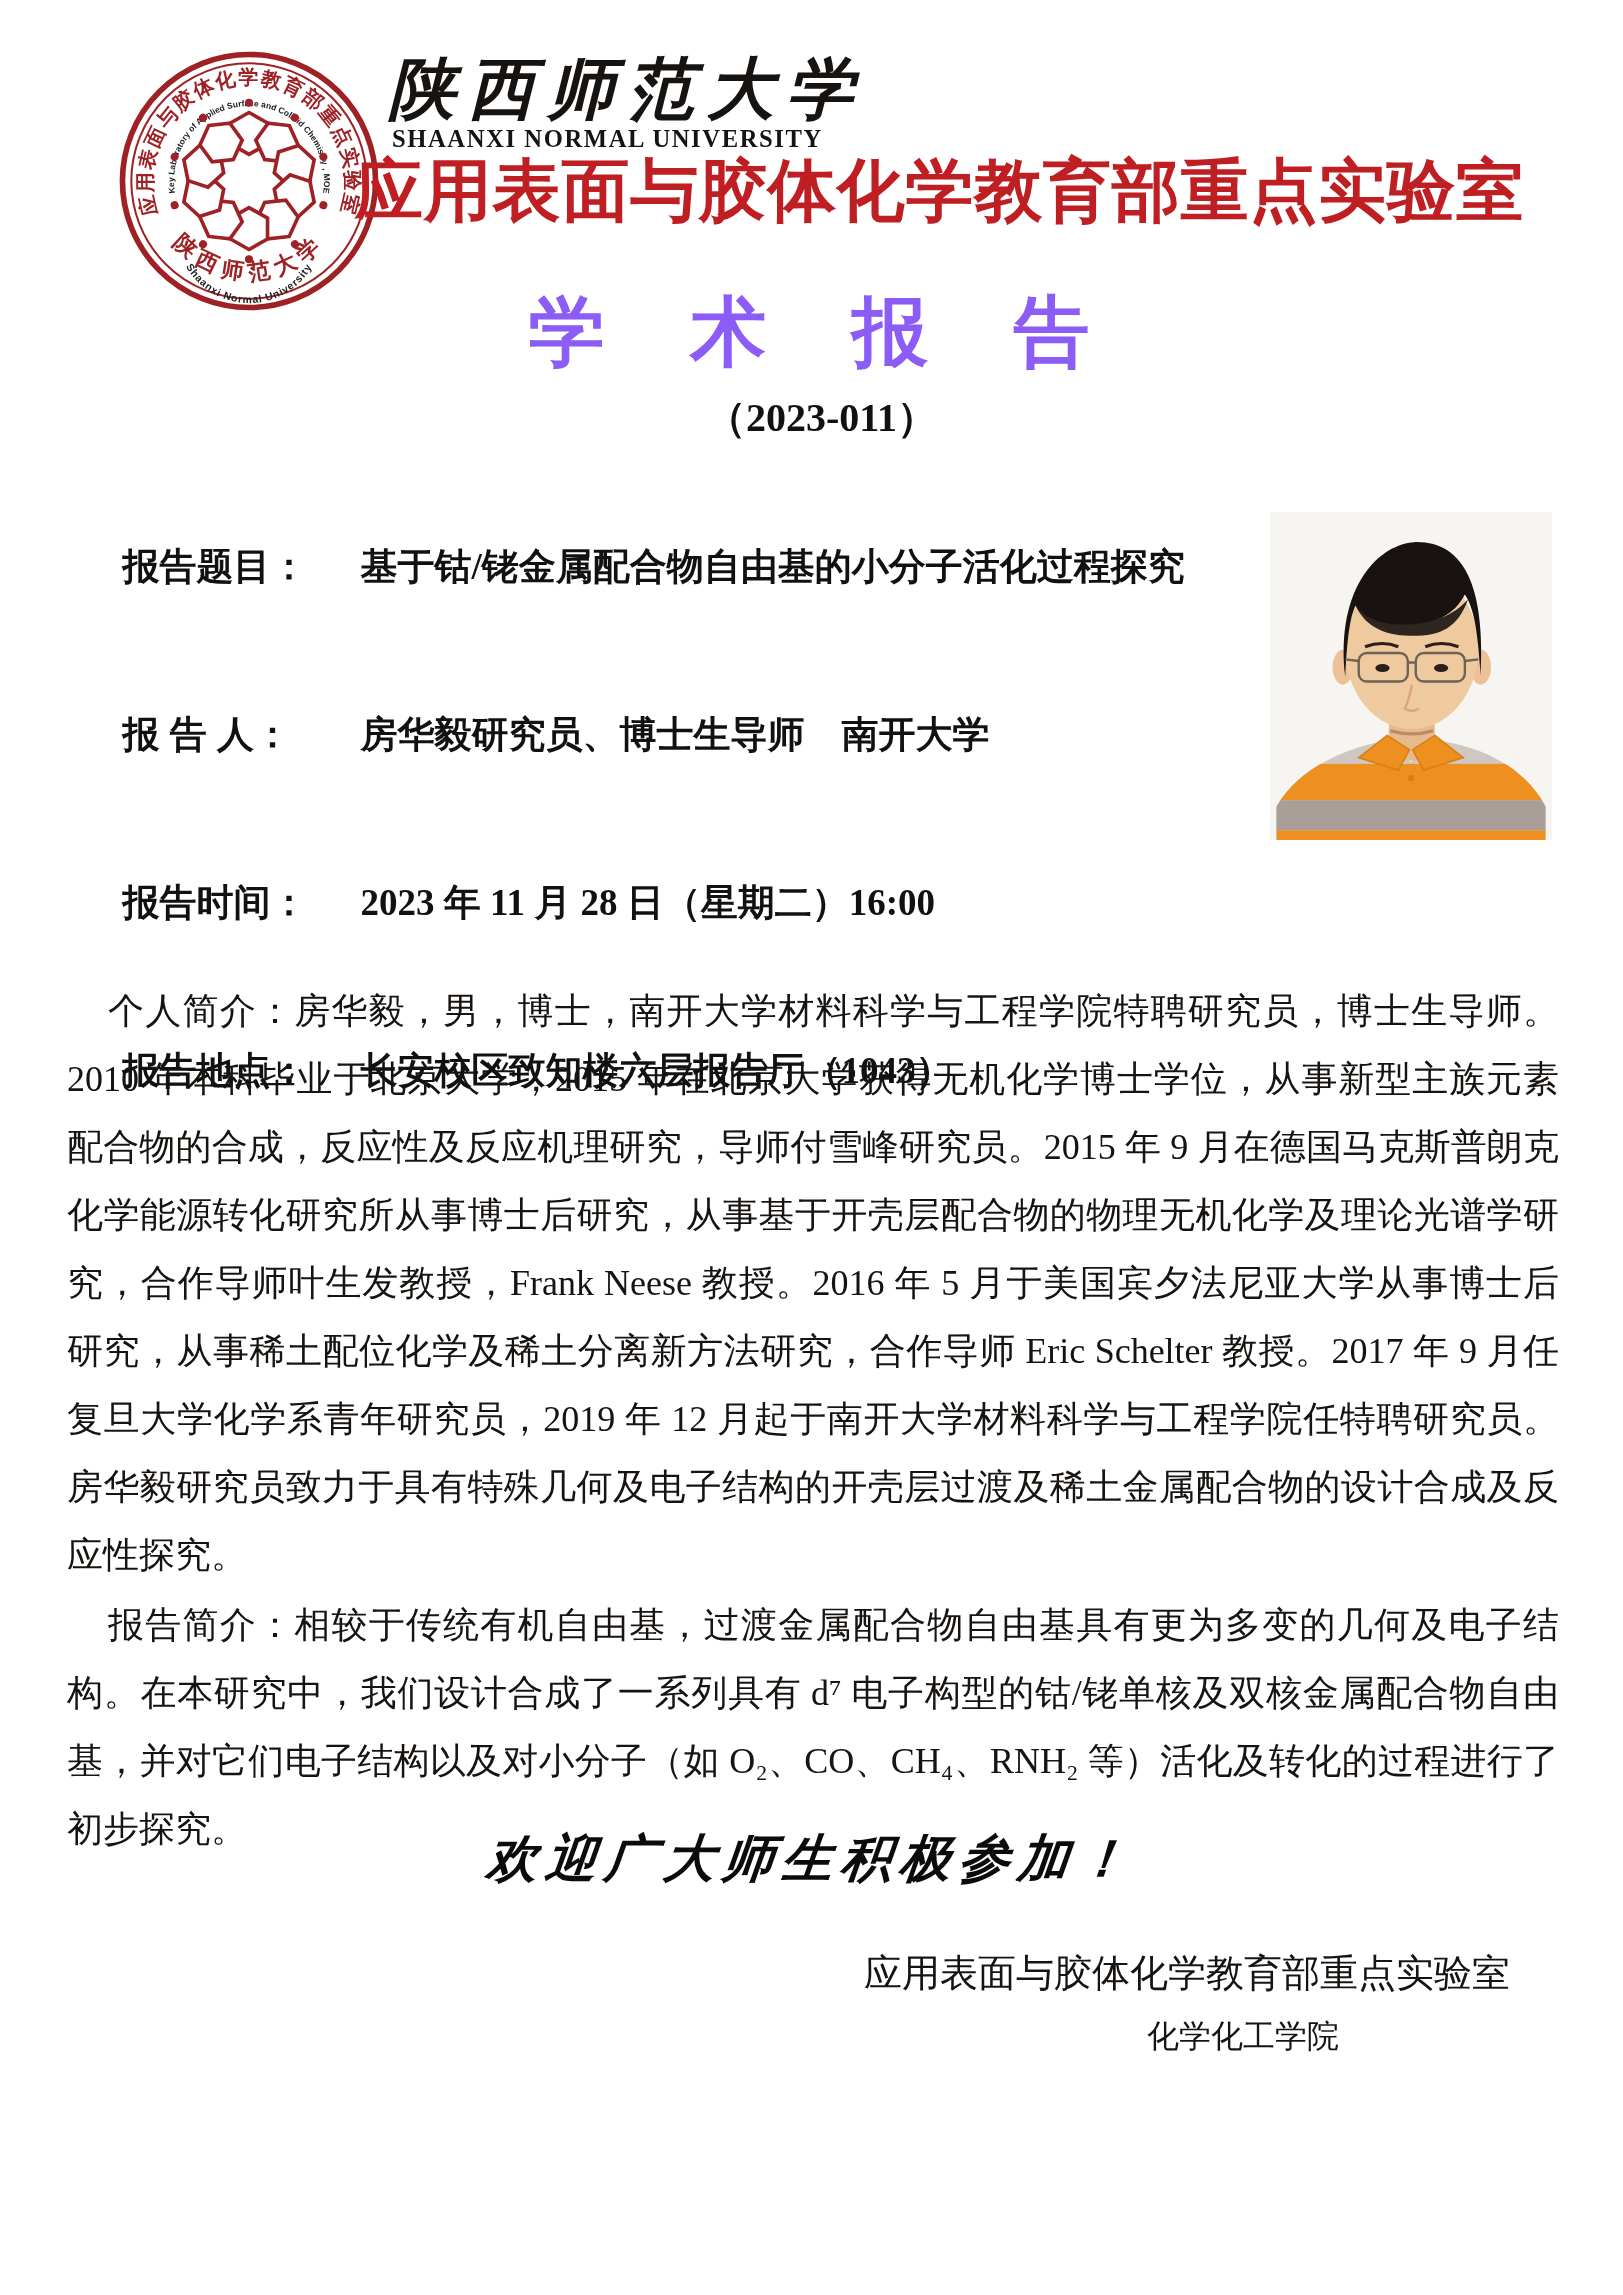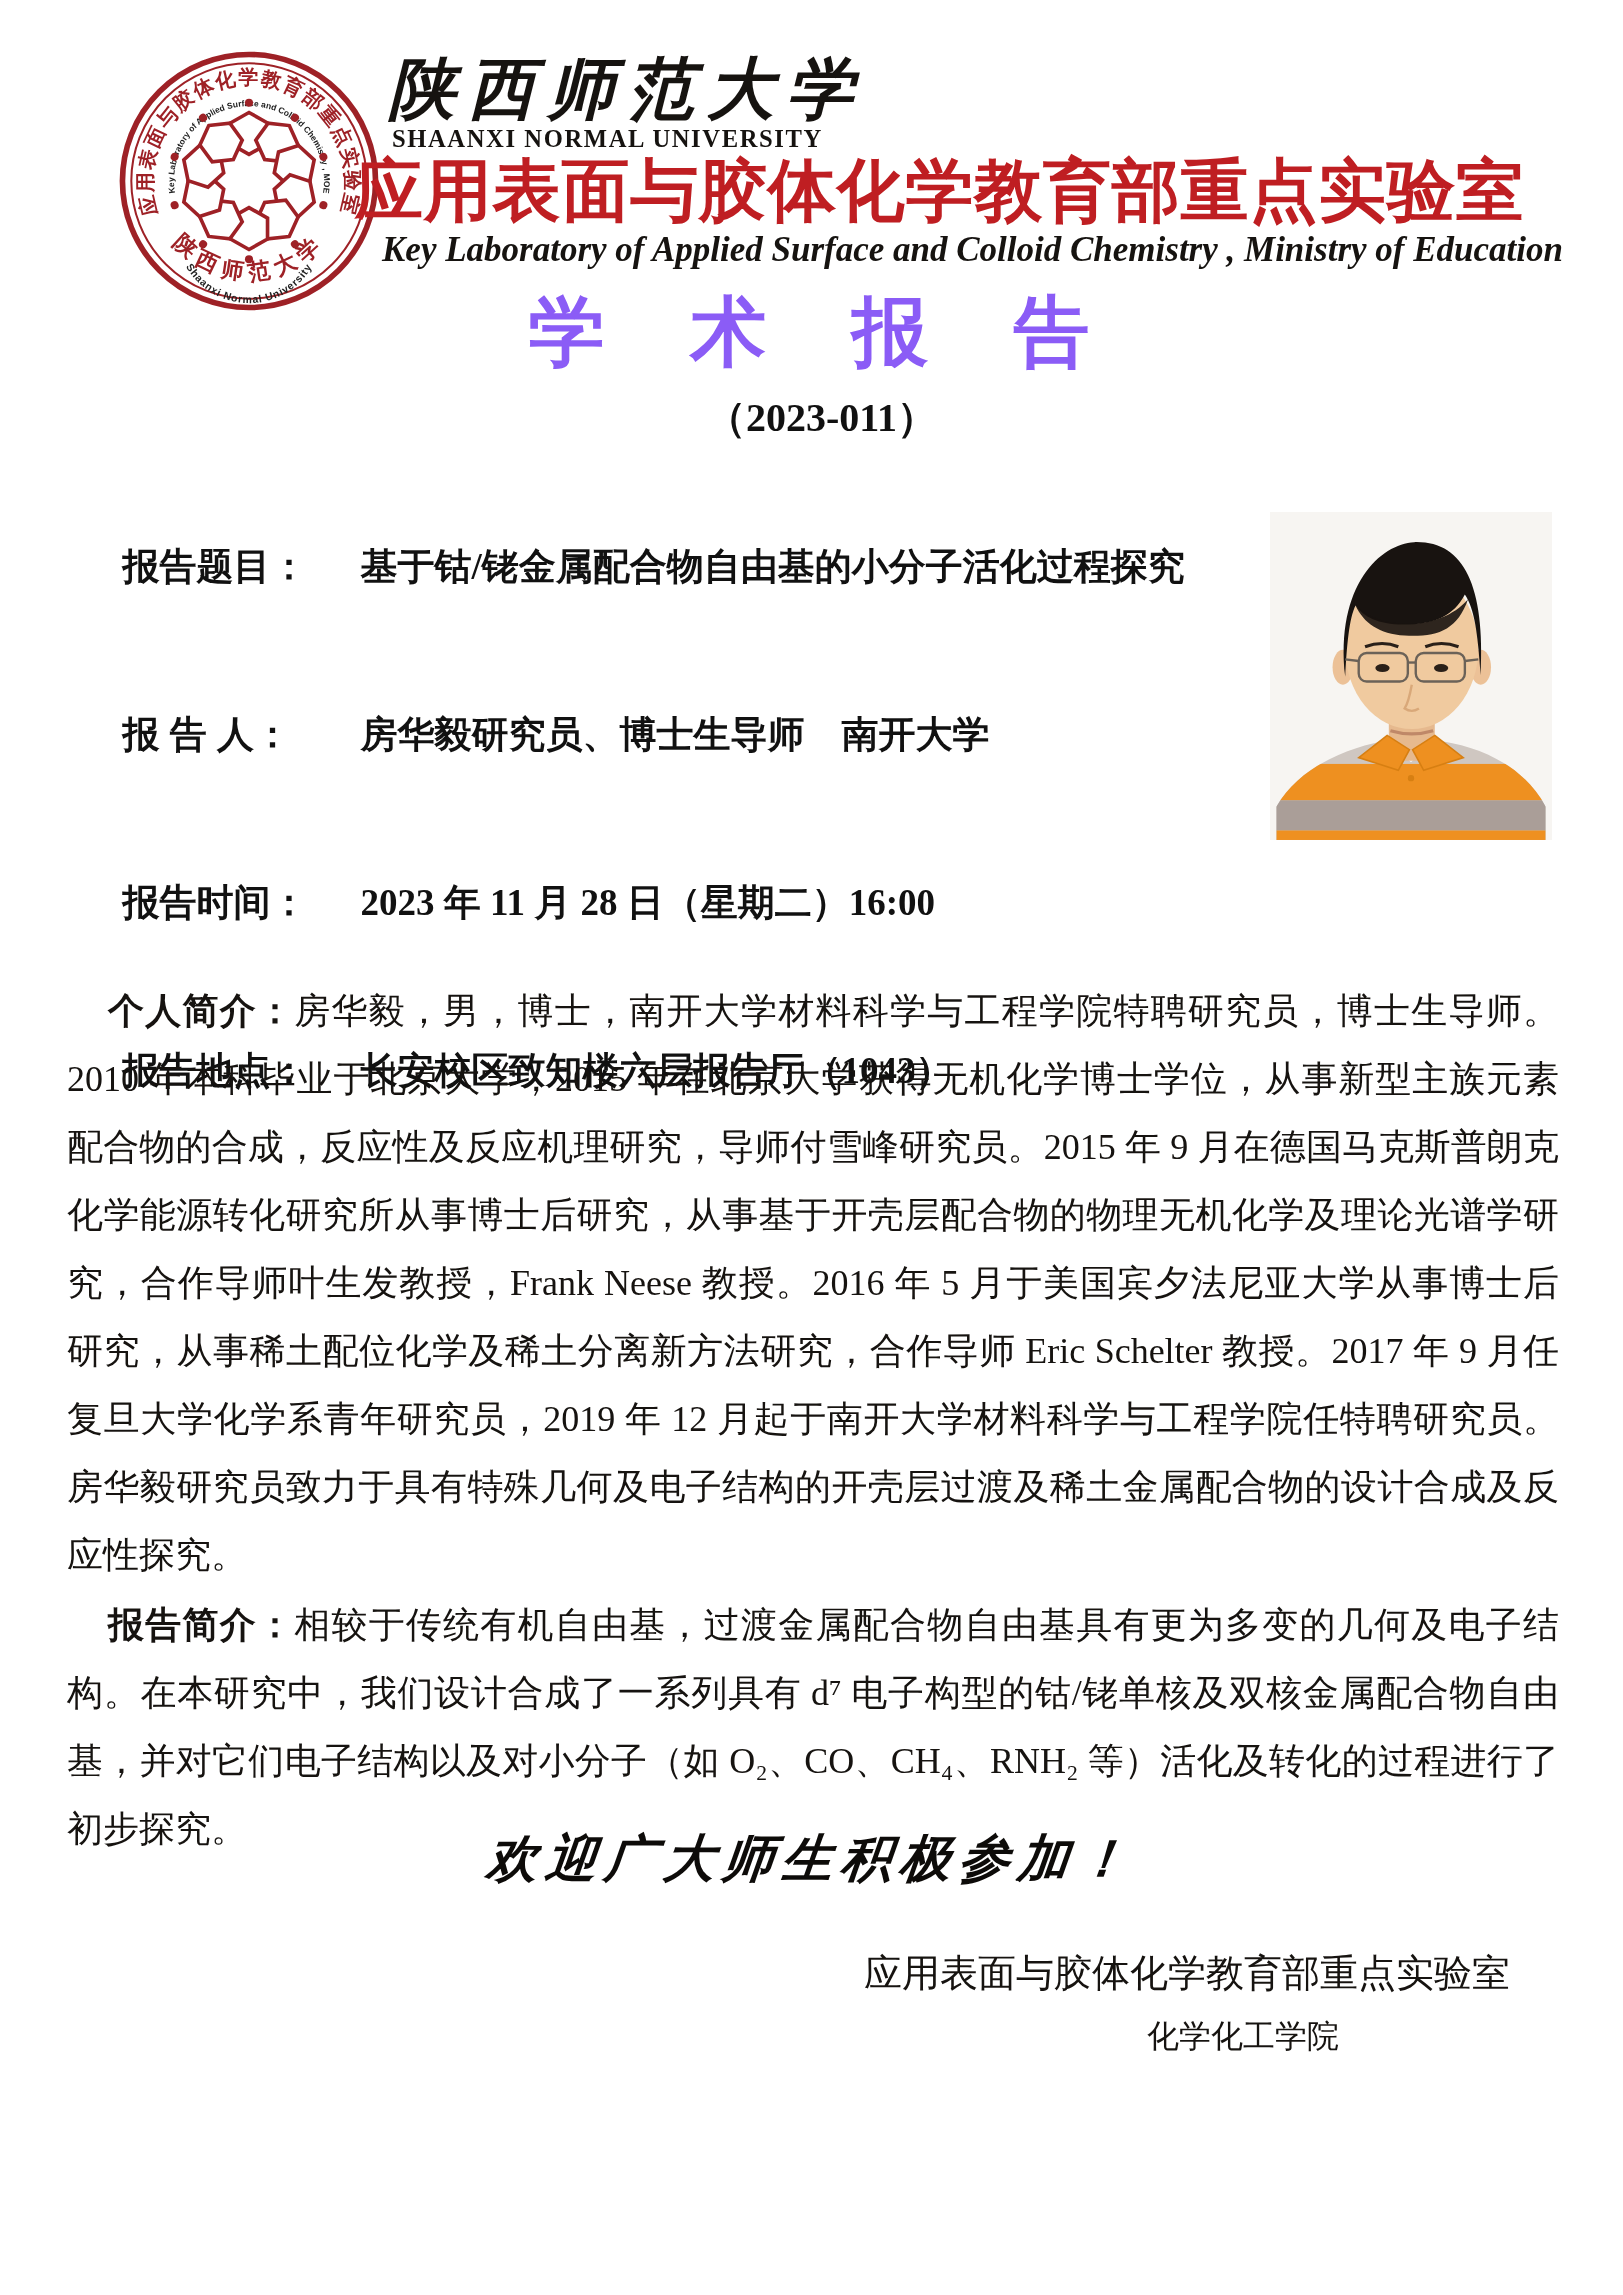--- a/index.html
+++ b/index.html
@@ -56,21 +56,21 @@
   
   .photo{position:absolute;left:1270px;top:512px;width:282px;height:328px;overflow:hidden;}
 
   
   .para{
     position:absolute;left:67px;width:1492px;font-size:36px;line-height:68px;
     text-align:justify;text-justify:inter-ideograph;color:#161310;white-space:pre-wrap;
   }
   .bio{top:909px;}
   .abstract{top:1523px;}
-  .para-label{font-weight:bold;font-family:"Liberation Sans",sans-serif;}
+  .para-label{font-weight:normal;font-family:"Liberation Sans",sans-serif;}
 
   
   .welcome{
     position:absolute;left:0;right:0;top:1825px;text-align:center;
     font-size:51px;font-weight:bold;font-style:italic;
     font-family:"DejaVu Serif",serif;transform:skewX(-6deg);letter-spacing:8px;
     color:#0d0b09;
   }
   .footer-line1{
     position:absolute;right:113px;top:1948px;font-size:38px;
@@ -121,21 +121,20 @@
       <textPath href="#arcEnBottom" startOffset="50%" text-anchor="middle">Shaanxi Normal University</textPath>
     </text>
     <text font-family="Liberation Serif,serif" font-weight="bold" font-size="28" fill="#9e2126" letter-spacing="8">
       <textPath href="#arcCJKBottom" startOffset="50%" text-anchor="middle">陕西师范大学</textPath>
     </text>
   </svg>
 
   <div class="univ-cn">陕西师范大学</div>
   <div class="univ-en">SHAANXI NORMAL UNIVERSITY</div>
   <div class="lab-cn">应用表面与胶体化学教育部重点实验室</div>
-  <div class="lab-en">Key Laboratory of Applied Surface and Colloid Chemistry , Ministry of Education</div>
 
   <div class="main-title">学　术　报　告</div>
   <div class="doc-number">（2023-011）</div>
 
   <div class="info">
     <div class="info-row">
       <span class="info-label">报告题目：</span><span class="info-value">基于钴/铑金属配合物自由基的小分子活化过程探究</span>
     </div>
     <div class="info-row">
       <span class="info-label">报 告 人：</span><span class="info-value">房华毅研究员、博士生导师　南开大学</span>

